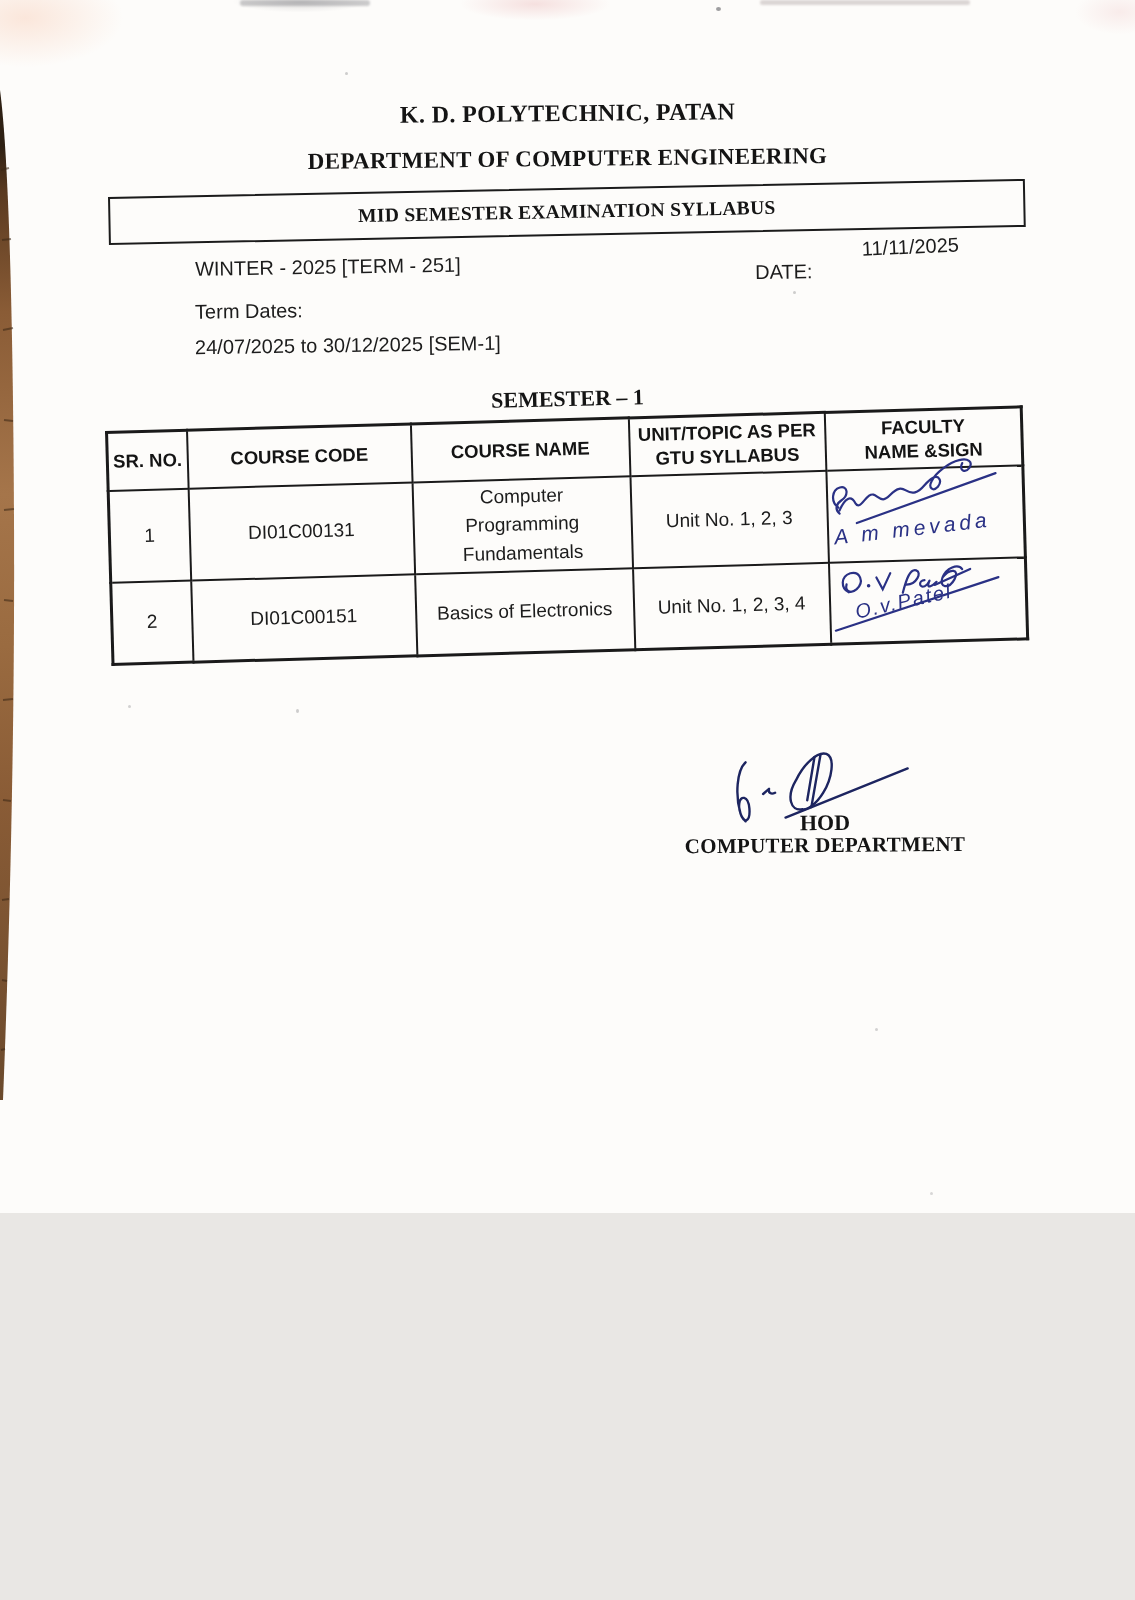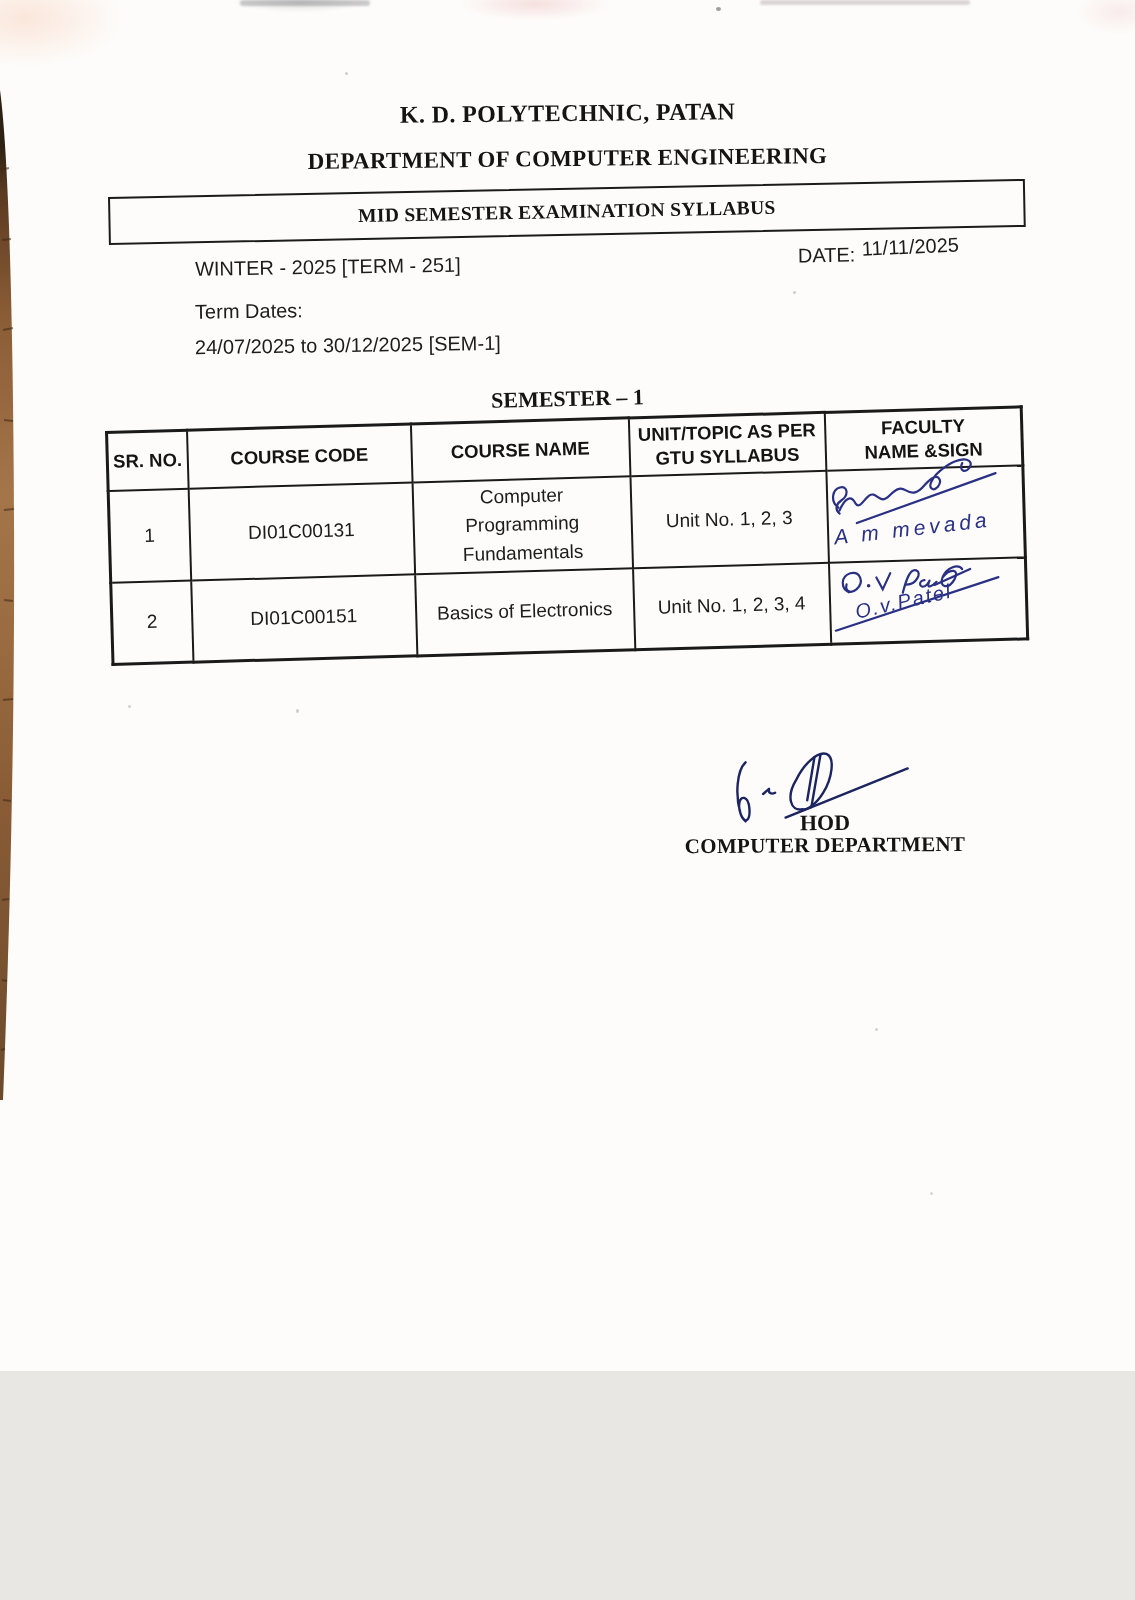--- a/index.html
+++ b/index.html
@@ -1,18 +1,18 @@
 <!DOCTYPE html>
 <html><head>
 <meta charset="utf-8">
 <style>
   html,body{margin:0;padding:0;}
   body{width:1135px;height:1600px;background:#e9e7e4;}
   .page{
-    position:relative;width:1135px;height:1371px;overflow:hidden;
+    position:relative;width:1135px;height:1213px;overflow:hidden;
     background:
       radial-gradient(140px 70px at 25px 18px, rgba(249,216,198,.6), transparent 70%),
       radial-gradient(100px 22px at 535px 4px, rgba(238,196,196,.5), transparent 75%),
       radial-gradient(90px 14px at 300px 2px, rgba(110,110,115,.22), transparent 75%),
       radial-gradient(60px 30px at 1120px 12px, rgba(240,205,205,.35), transparent 75%),
       #fdfcfa;
     font-family:"Liberation Sans", sans-serif;
     color:#1c1c1c;
   }
   .serif{font-family:"Liberation Serif", serif;}
@@ -21,21 +21,21 @@
   .title1{top:100px;font-size:24px;font-weight:bold;letter-spacing:.4px;transform:rotate(-.6deg);color:#141414;}
   .title2{top:146px;font-size:23px;font-weight:bold;letter-spacing:.3px;transform:rotate(-.65deg);color:#141414;}
   .banner-box{
     left:108px;top:197px;width:913px;height:44px;
     border:2.5px solid #1b1b1b;transform:rotate(-1.13deg);transform-origin:0 0;
     display:flex;align-items:center;justify-content:center;
   }
   .banner-box span{font-size:19.5px;font-weight:bold;letter-spacing:.3px;color:#151515;}
   .meta-line{left:0;top:248px;width:1135px;height:30px;transform:rotate(-.9deg);font-size:20px;}
   .meta-line .winter{position:absolute;left:195px;top:4px;}
-  .meta-line .date-label{position:absolute;left:755px;top:0;margin-left:43px;}
+  .meta-line .date-label{position:absolute;left:755px;top:16px;}
   .meta-line .date-value{position:absolute;left:862px;top:-7px;transform:rotate(-1.6deg);}
   .termdates1{left:195px;top:300px;font-size:20px;transform:rotate(-.8deg);}
   .termdates2{left:195px;top:334px;font-size:20px;transform:rotate(-.8deg);}
   .sem-head{top:386px;font-size:22px;font-weight:bold;transform:rotate(-1.4deg);color:#141414;}
   .table-wrap{left:105px;top:431px;transform:rotate(-1.6deg);transform-origin:0 0;}
   table.doc{border-collapse:collapse;table-layout:fixed;width:915px;border:3px solid #1a1a1a;}
   table.doc th, table.doc td{border:2px solid #1a1a1a;text-align:center;vertical-align:middle;padding:2px 4px;overflow:visible;}
   table.doc th{font-size:18.5px;line-height:1.3;color:#141414;}
   table.doc td{font-size:19px;}
   .hline{display:block;}

